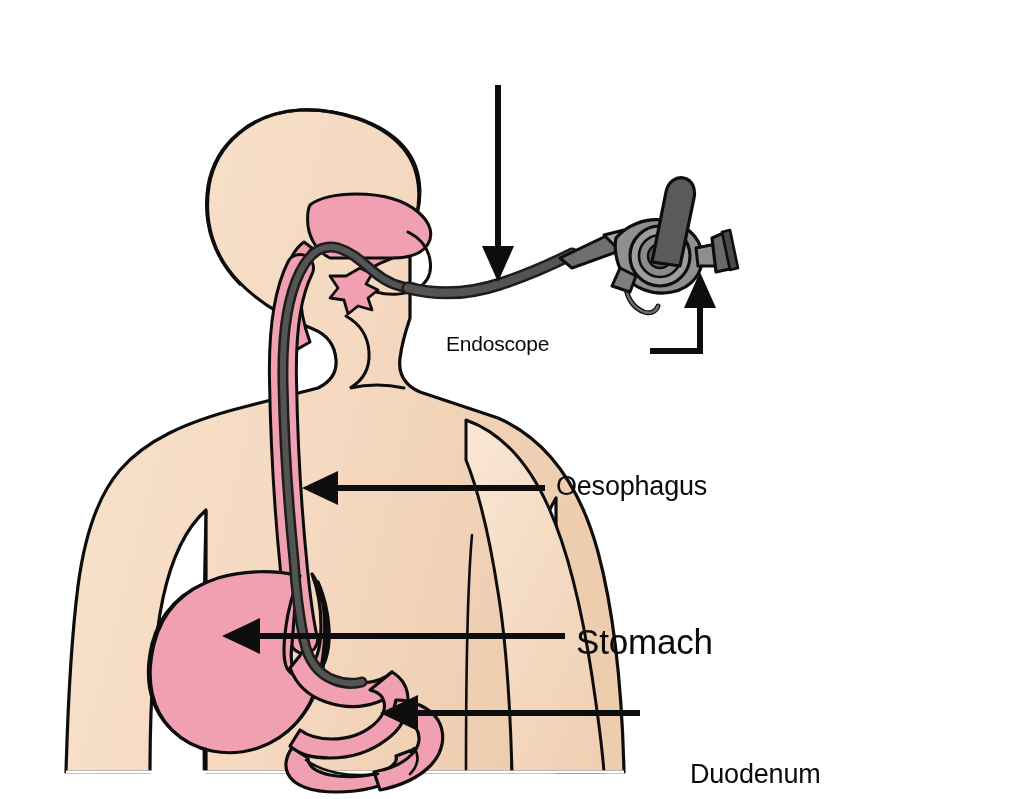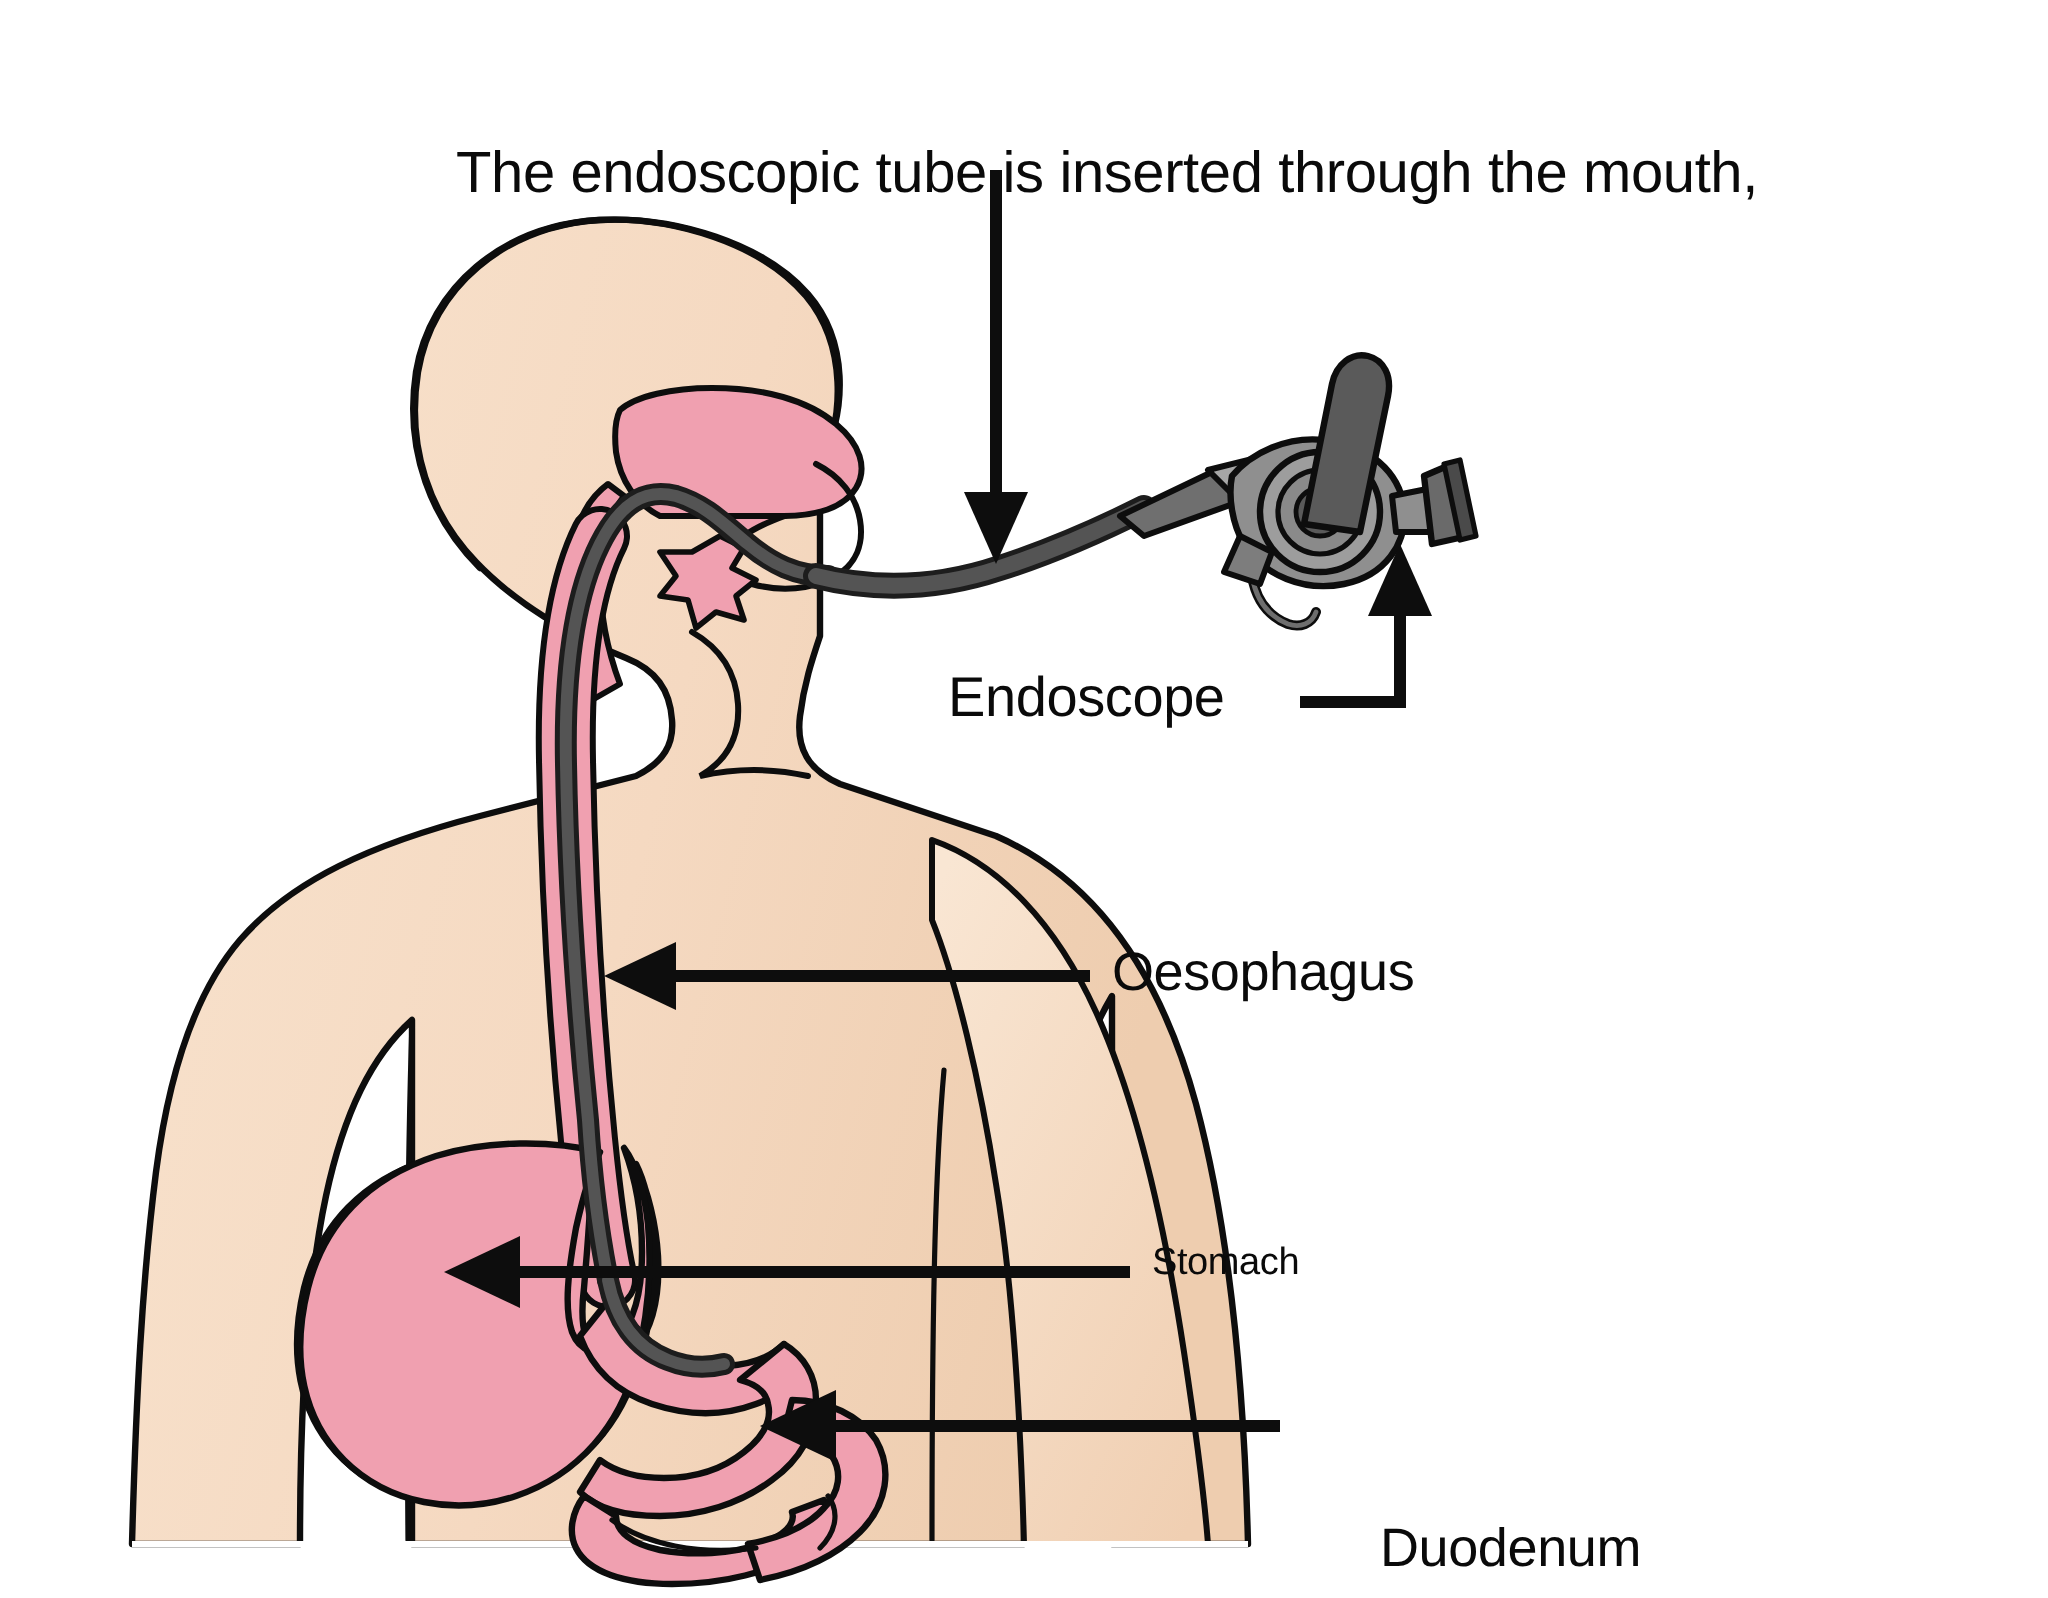--- a/index.html
+++ b/index.html
@@ -35,34 +35,34 @@
     letter-spacing: -0.2px;
   }
   #title-block {
     left: 228px;
     top: 2px;
     font-size: 29px;
     width: 700px;
   }
   #title-block div { white-space: pre; }
   #label-endoscope {
-    left: 474px;
+    left: 446px;
     top: 332px;
-    font-size: 28px;
+    font-size: 21px;
   }
   #label-oesophagus {
     left: 556px;
     top: 471px;
     font-size: 27px;
     text-align: center;
   }
   #label-stomach {
     left: 576px;
     top: 621px;
-    font-size: 19px;
+    font-size: 35px;
   }
   #label-duodenum {
     left: 653px;
     top: 695px;
     font-size: 27px;
   }
   #label-duodenum div { white-space: pre; margin-left: 37px; }
 </style>
 </head>
 <body>
@@ -318,21 +318,20 @@
 
       <line x1="565" y1="636" x2="252" y2="636" stroke="#0d0d0d" stroke-width="6"></line>
       <path d="M 222,636 L 260,618 L 260,654 Z" fill="#0d0d0d"></path>
 
       <line x1="640" y1="713" x2="410" y2="713" stroke="#0d0d0d" stroke-width="6"></line>
       <path d="M 380,713 L 418,695 L 418,731 Z" fill="#0d0d0d"></path>
     </g>
   </svg>
 
   <div class="txt" id="title-block">
-    <div>The endoscopic tube is inserted through the mouth,</div>
   </div>
 
   <div class="txt" id="label-endoscope">Endoscope</div>
   <div class="txt" id="label-oesophagus">Oesophagus</div>
   <div class="txt" id="label-stomach">Stomach</div>
 
   <div class="txt" id="label-duodenum">
     <div>Duodenum</div>
     
   </div>

